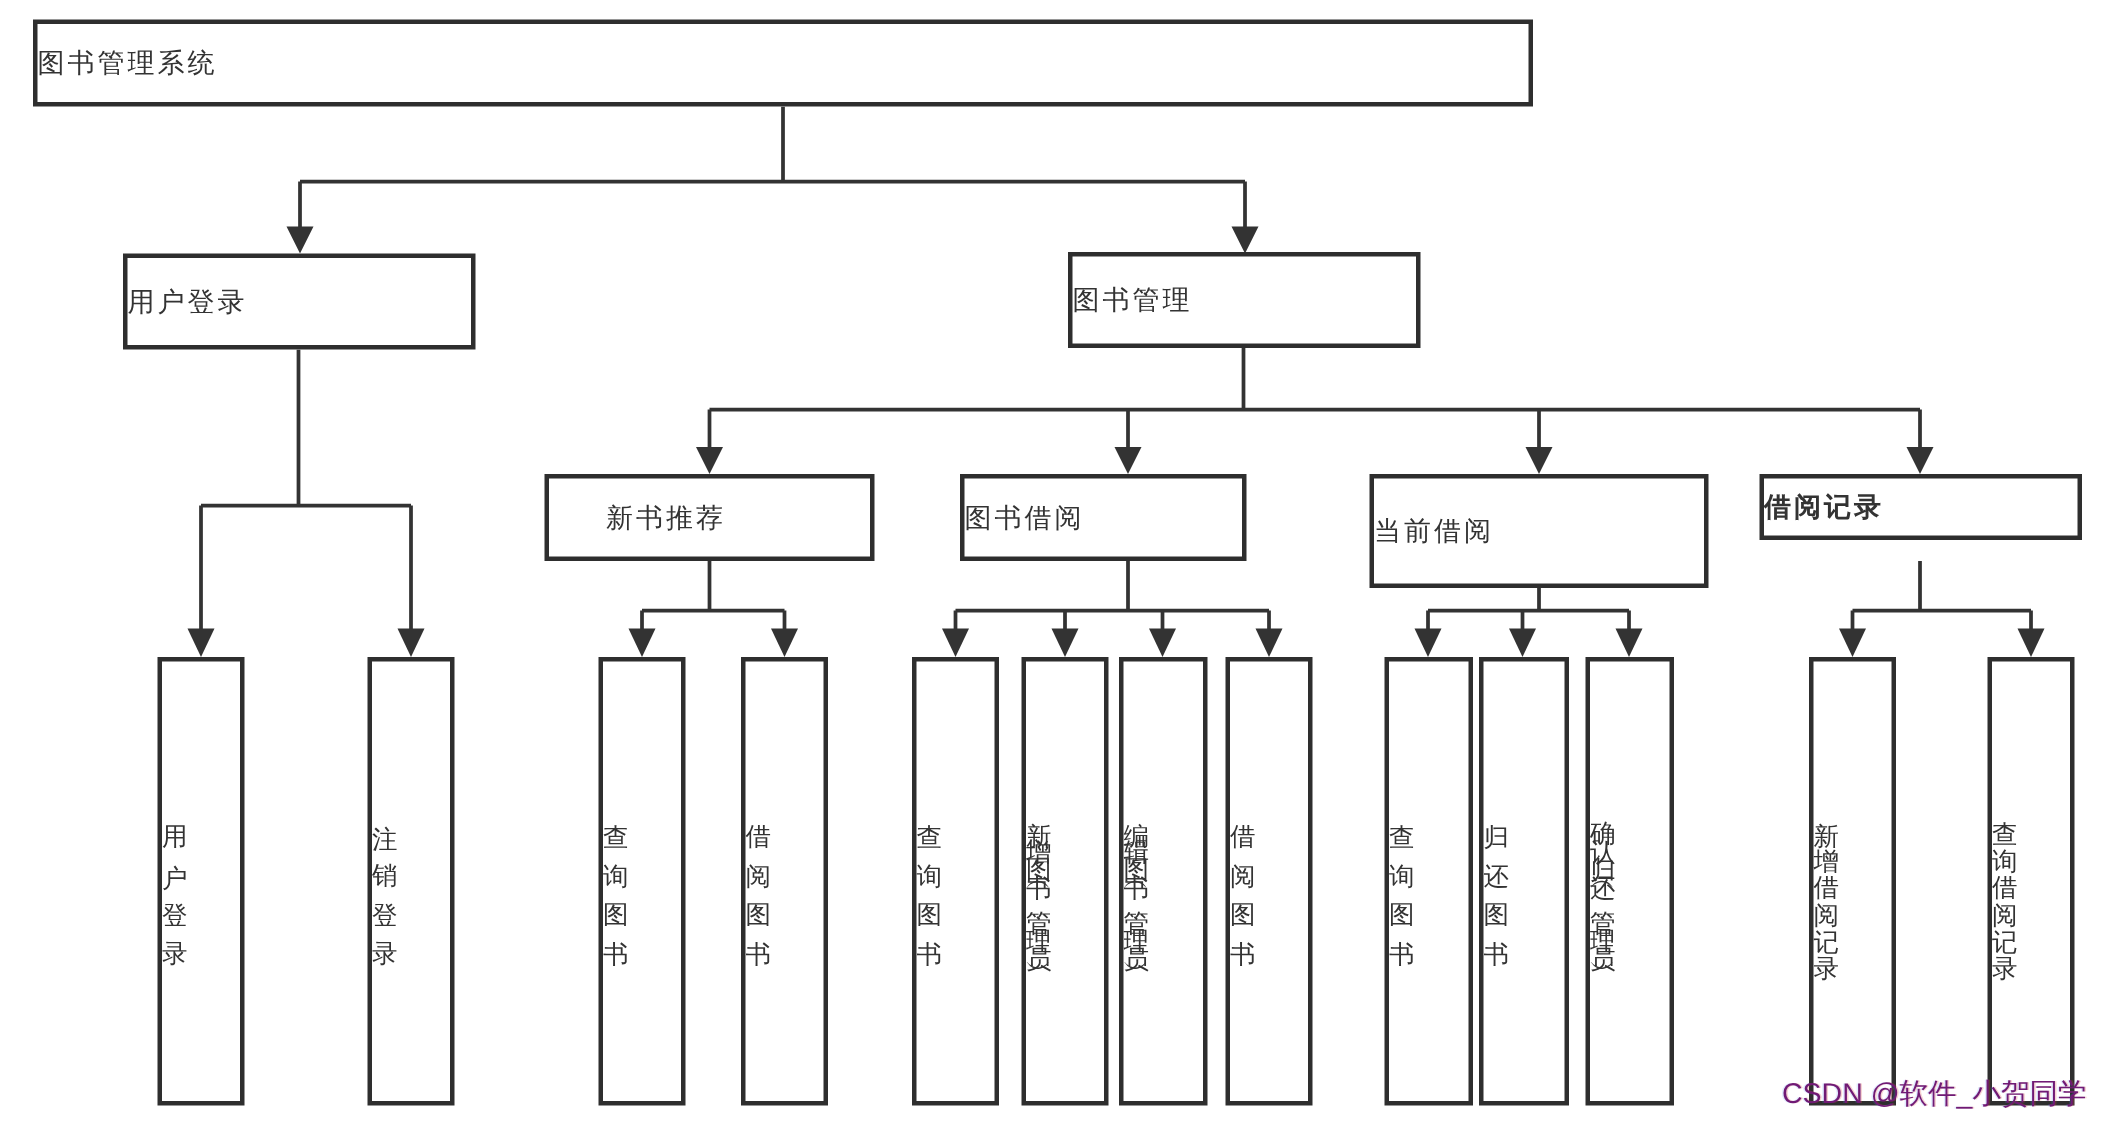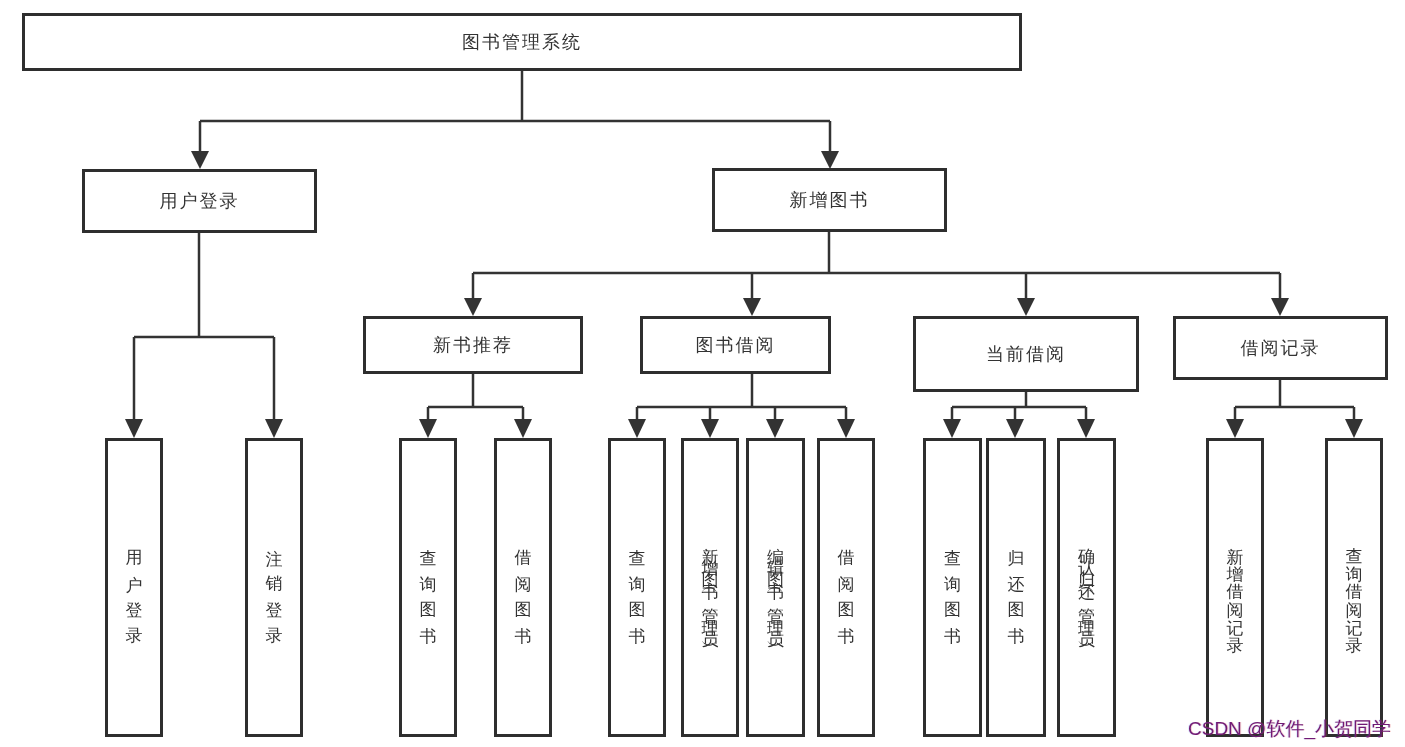--- a/index.html
+++ b/index.html
@@ -10,21 +10,21 @@
     font-family:"Liberation Sans", sans-serif;
     overflow:hidden;
   }
   .node{
     position:absolute;
     box-sizing:border-box;
     background:#ffffff;
     border:3px solid #2e2e2e;
     display:flex;
     align-items:center;
-    justify-content:center;
+    justify-content:flex-start;
     color:#333333;
     font-size:18px;
     letter-spacing:2px;
     z-index:2;
   }
   .leaf{font-size:17px;letter-spacing:0;}
   .vtext{
     writing-mode:vertical-rl;
     text-orientation:mixed;
     color:#333333;
@@ -128,33 +128,33 @@
   </svg>
 
   <div class="node" style="left:22px;top:13px;width:1000px;height:58px;">
     <span>图书管理系统</span>
   </div>
 
   <div class="node" style="left:82px;top:169px;width:235px;height:64px;">
     <span>用户登录</span>
   </div>
   <div class="node" style="left:712px;top:168px;width:235px;height:64px;">
-    <span>新增图书</span>
-  </div>
-
-  <div class="node" style="left:363px;top:316px;width:220px;height:58px;">
+    <span>图书管理</span>
+  </div>
+
+  <div class="node" style="left:363px;top:316px;width:220px;height:58px;padding-left:38px;">
     <span>新书推荐</span>
   </div>
   <div class="node" style="left:640px;top:316px;width:191px;height:58px;">
     <span>图书借阅</span>
   </div>
   <div class="node" style="left:913px;top:316px;width:226px;height:76px;">
     <span>当前借阅</span>
   </div>
-  <div class="node" style="left:1173px;top:316px;width:215px;height:64px;">
+  <div class="node" style="left:1173px;top:316px;width:215px;height:44px;font-weight:bold;">
     <span>借阅记录</span>
   </div>
 
   <div class="node leaf" style="left:105px;top:438px;width:58px;height:299px;">
     <span class="vtext ls4">用户登录</span>
   </div>
   <div class="node leaf" style="left:245px;top:438px;width:58px;height:299px;">
     <span class="vtext ls4">注销登录</span>
   </div>
 

